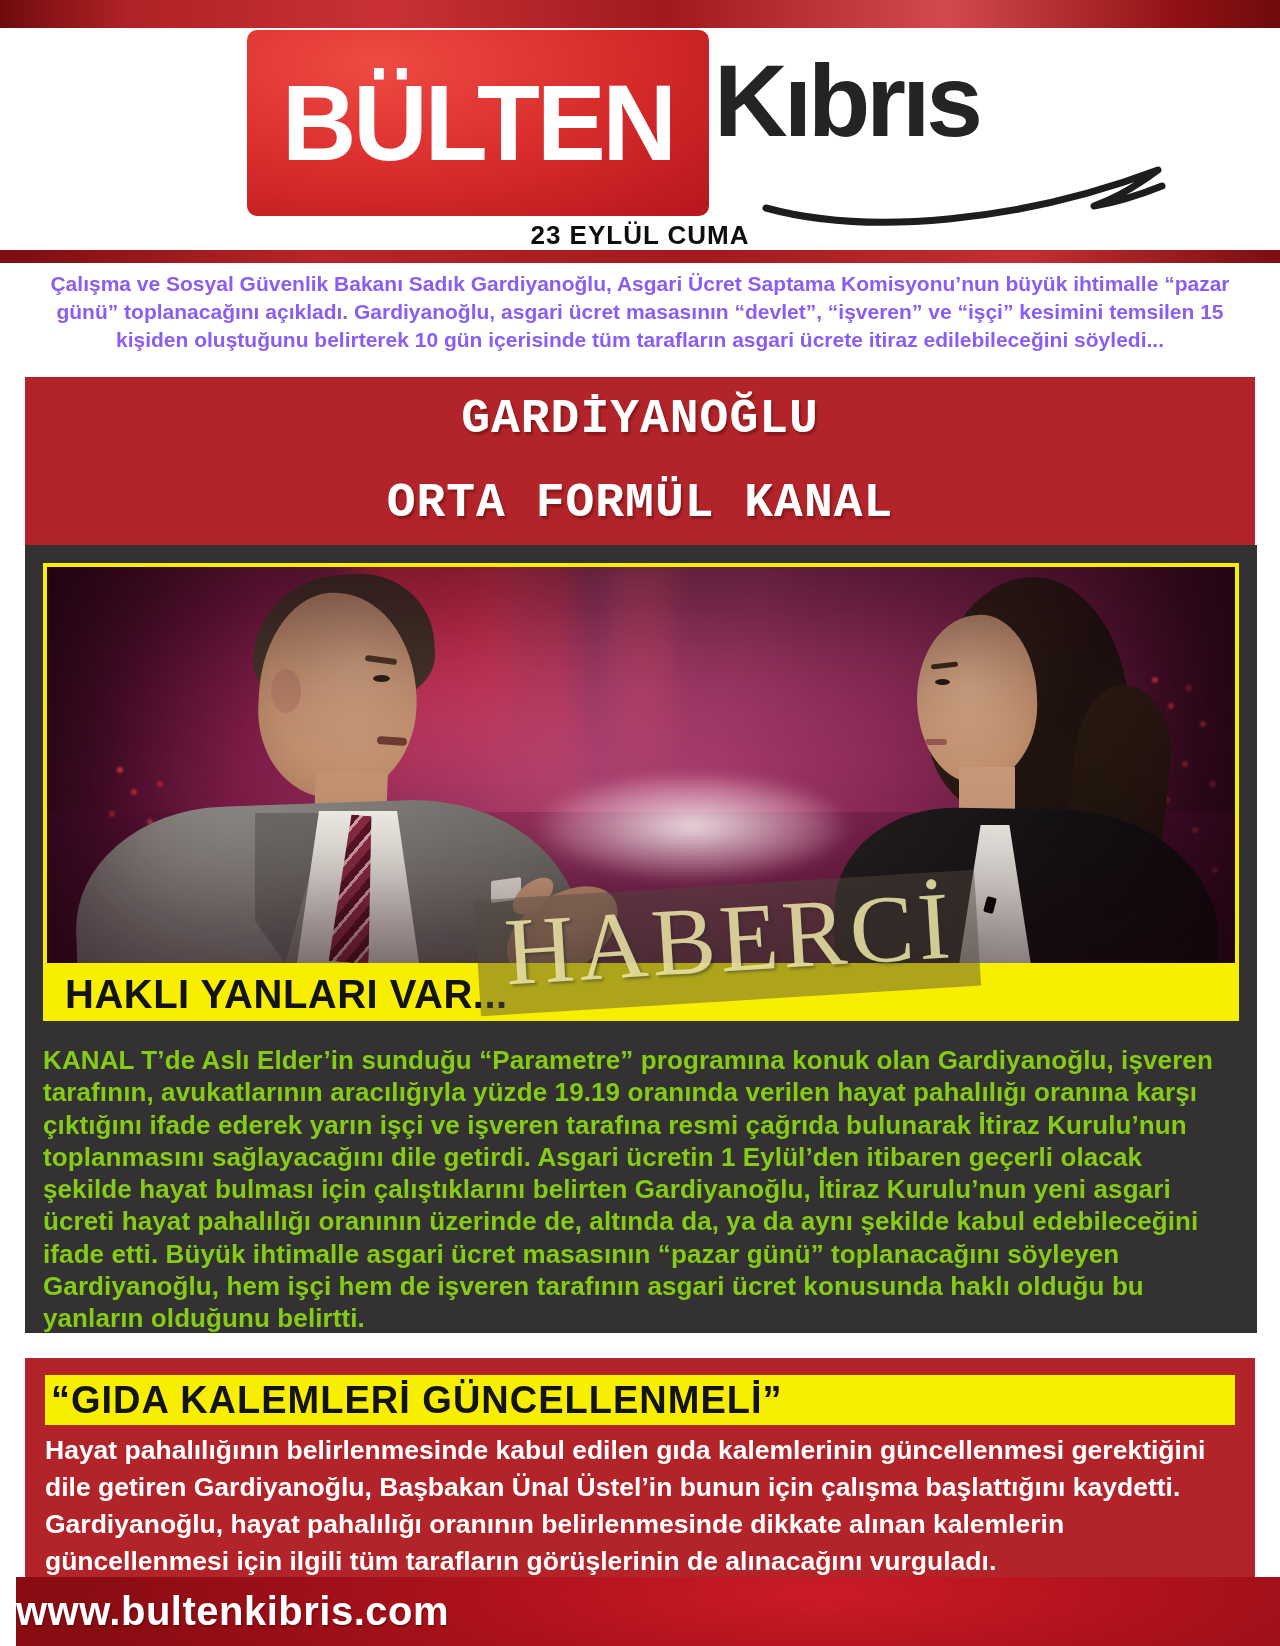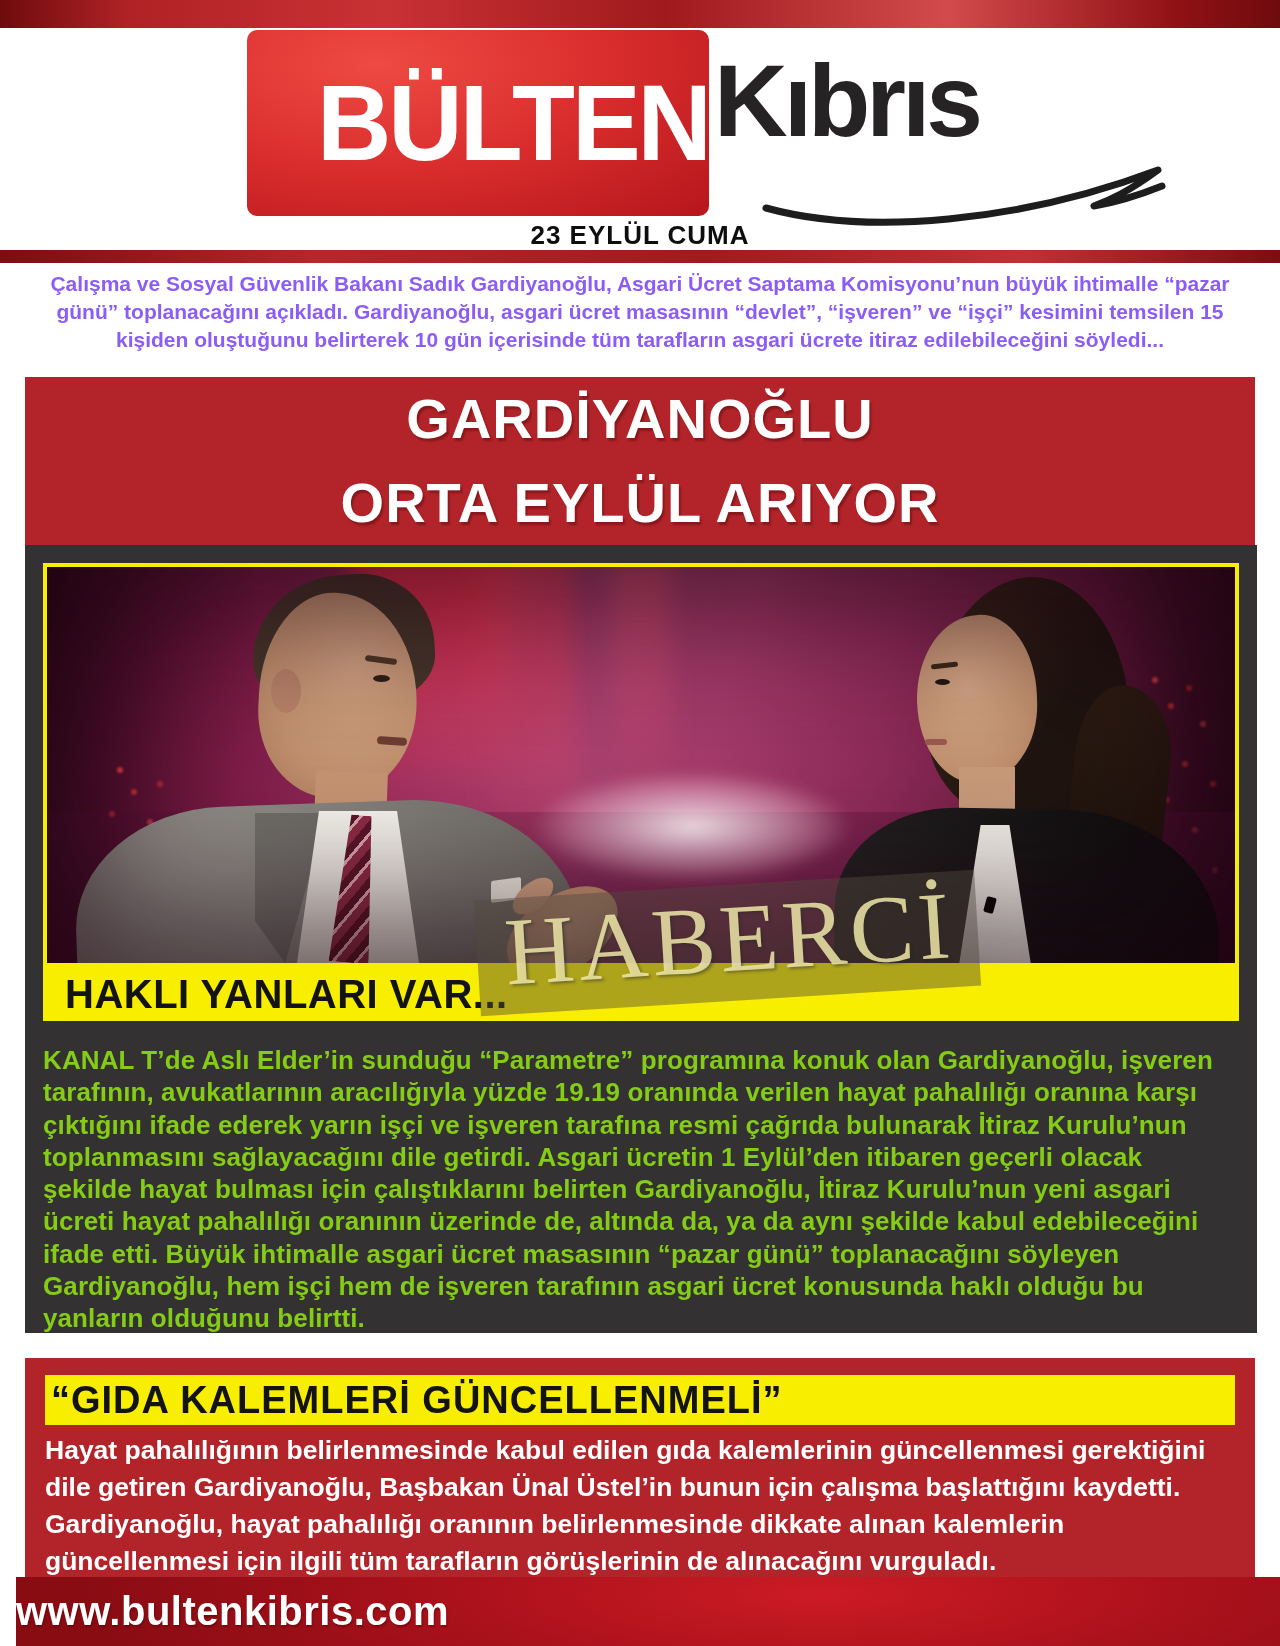--- a/index.html
+++ b/index.html
@@ -15,21 +15,21 @@
   }
   .midbar {
     position:absolute; left:0; top:250px; width:1280px; height:13px;
     background:linear-gradient(90deg,#7c0d10 0%,#b82629 25%,#a01a1e 55%,#c33033 80%,#7c0d10 100%);
   }
   
   .logo-box {
     position:absolute; left:247px; top:30px; width:462px; height:186px;
     border-radius:10px;
     background:radial-gradient(130% 150% at 28% 18%, #ef4a43 0%, #d82c2c 40%, #b5161c 78%, #9c1016 100%);
-    display:flex; align-items:center; justify-content:flex-end;
+    display:flex; align-items:center; justify-content:center;
   }
   .logo-primary {
     font-size:103px; font-weight:bold; color:#ffffff; letter-spacing:-3px;
     transform:scaleY(1.05);
   }
   .logo-secondary {
     position:absolute; left:714px; top:50px;
     font-size:102px; font-weight:bold; color:#262324; letter-spacing:-4px;
     line-height:1;
   }
@@ -43,22 +43,23 @@
     position:absolute; left:25px; top:270px; width:1230px;
     font-size:21px; font-weight:bold; color:#8b5cf6; line-height:28px;
     text-align:center; white-space:pre-line;
   }
   
   .banner {
     position:absolute; left:25px; top:377px; width:1230px; height:168px;
     background:#b2242a; text-align:center; color:#fff;
   }
   .banner-line {
-    font-size:56px; font-weight:bold; line-height:84px; letter-spacing:1px;
+    font-size:48px; font-weight:bold; line-height:84px; letter-spacing:1px;
     text-shadow:2px 3px 2px rgba(60,0,0,0.35);
+    font-family:Liberation Mono, monospace;
   }
   
   .content-box {
     position:absolute; left:25px; top:545px; width:1232px; height:788px;
     background:#343132;
   }
   .photo-frame {
     position:absolute; left:18px; top:18px; width:1188px; height:396px;
     border:4px solid #f8ee00; overflow:hidden;
     background:linear-gradient(100deg,#33091e 0%,#571132 9%,#7d1c47 18%,#993061 32%,#a84070 46%,#a43a6a 56%,#8f2c5a 68%,#6b1a40 82%,#3c0d24 93%,#260716 100%);
@@ -209,21 +210,21 @@
   <div class="date-line">23 EYLÜL CUMA</div>
 
   <div class="midbar"></div>
 
   <div class="intro">Çalışma ve Sosyal Güvenlik Bakanı Sadık Gardiyanoğlu, Asgari Ücret Saptama Komisyonu’nun büyük ihtimalle “pazar
 günü” toplanacağını açıkladı. Gardiyanoğlu, asgari ücret  masasının “devlet”, “işveren” ve “işçi” kesimini temsilen 15
 kişiden oluştuğunu belirterek 10 gün içerisinde tüm tarafların asgari ücrete itiraz edilebileceğini söyledi...</div>
 
   <div class="banner">
     <div class="banner-line">GARDİYANOĞLU</div>
-    <div class="banner-line">ORTA EYLÜL ARIYOR</div>
+    <div class="banner-line">ORTA FORMÜL KANAL</div>
   </div>
 
   <div class="content-box">
 
     <div class="photo-frame">
       <div class="deskband"></div>
       <div class="streak1"></div>
       <div class="streak2"></div>
       <div class="streak3"></div>
       <div class="glow"></div>

